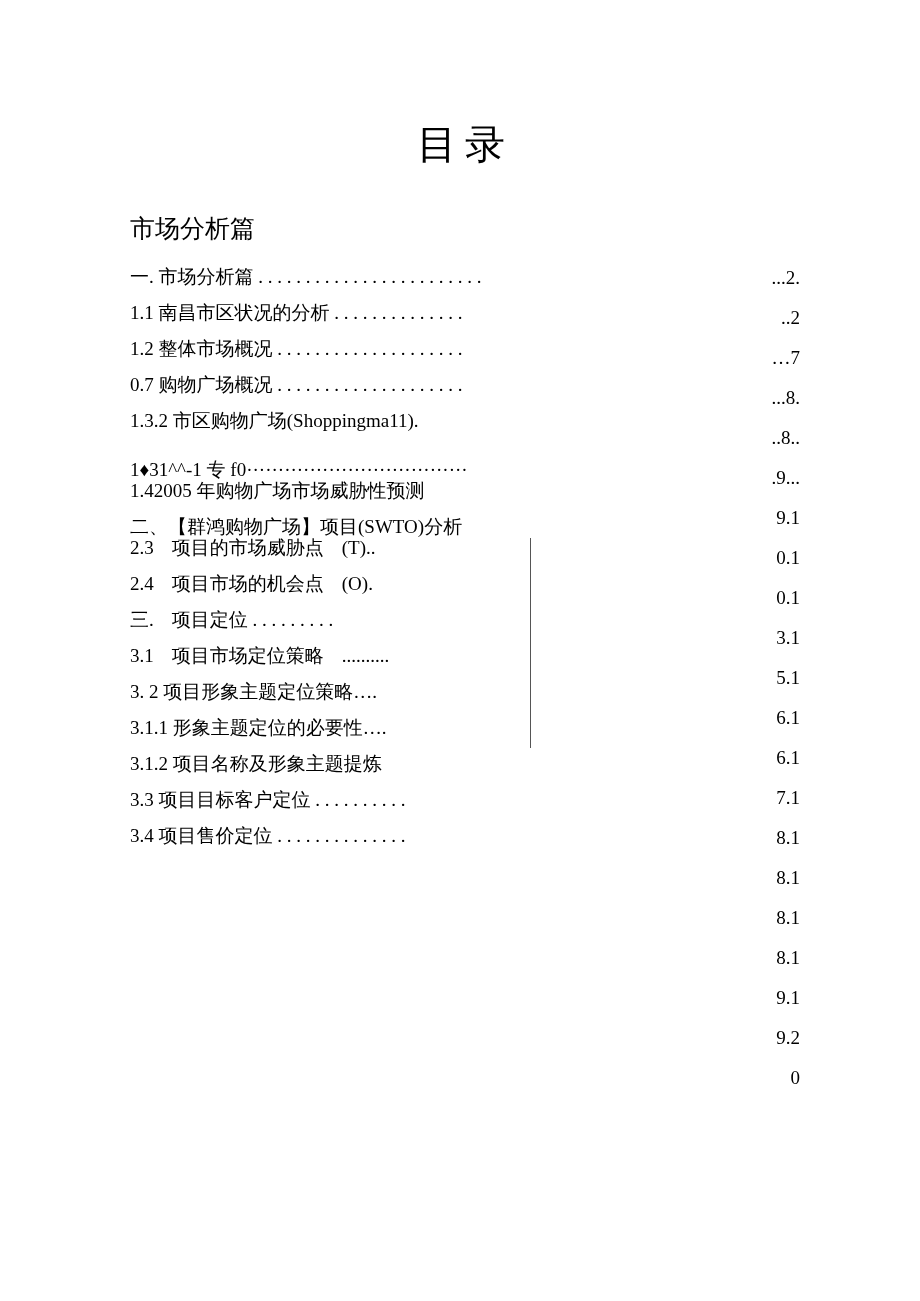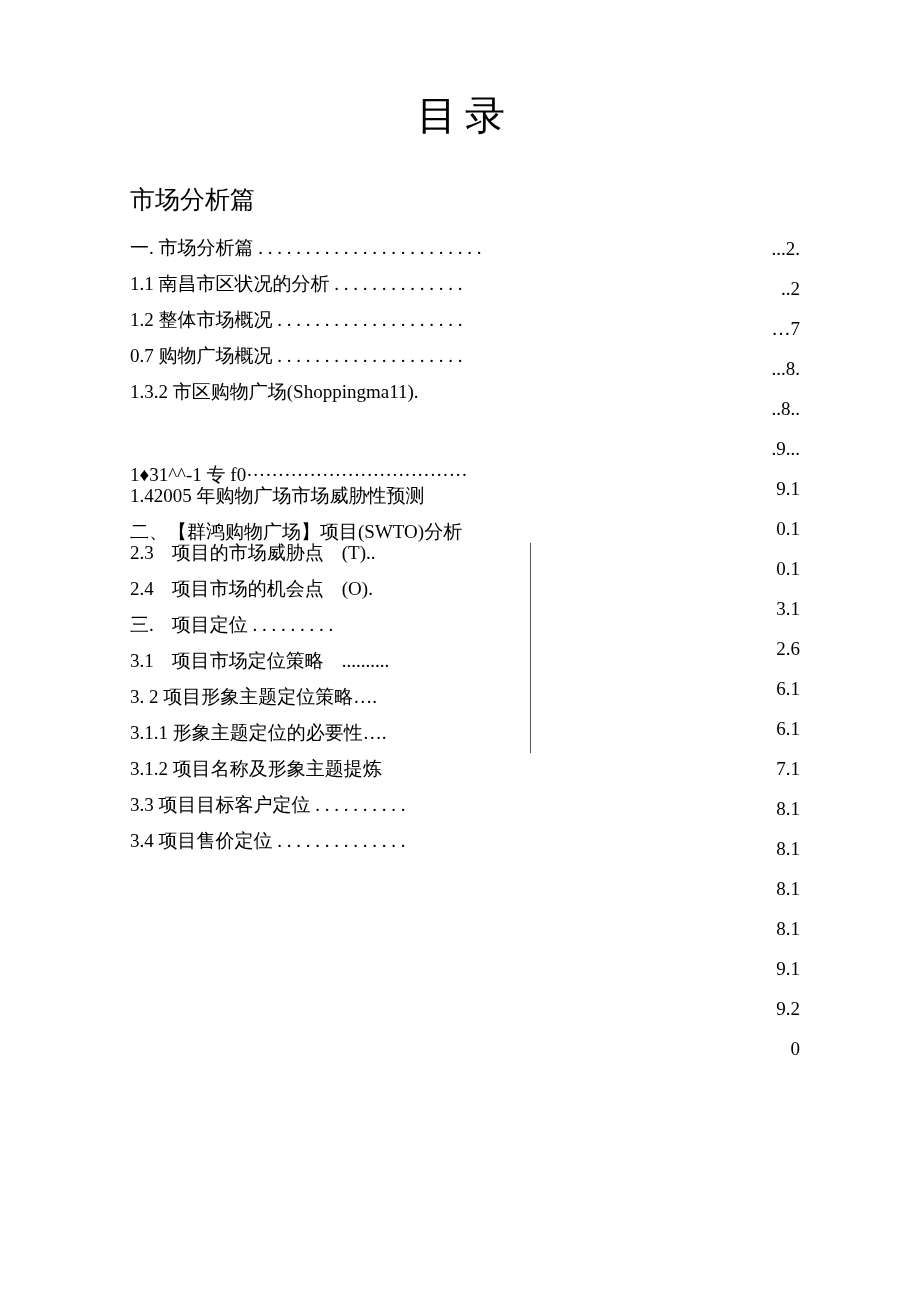--- a/index.html
+++ b/index.html
@@ -6,21 +6,21 @@
       margin: 0;
       padding: 0;
       background: #fff;
       font-family: "SimSun", "宋体", serif;
       color: #000;
       width: 920px;
       height: 1301px;
       box-sizing: border-box;
     }
     .page {
-      padding: 88px 120px 0 130px;
+      padding: 117px 120px 0 130px;
       position: relative;
     }
     .title {
       text-align: center;
       font-size: 40px;
       font-weight: normal;
       margin-bottom: 40px;
       letter-spacing: 8px;
     }
     .section-heading {
@@ -36,21 +36,21 @@
     .toc-row {
       font-size: 19px;
       line-height: 1.0;
       margin-bottom: 17px;
       white-space: nowrap;
     }
     .toc-row.tight {
       margin-bottom: 2px;
     }
     .toc-row.gap-before {
-      margin-top: 64px;
+      margin-top: 30px;
     }
     .toc-row .num {
       display: inline-block;
     }
     .toc-row .gap {
       display: inline-block;
       width: 18px;
     }
     .toc-row .suffix {
       display: inline-block;
@@ -133,21 +133,21 @@
       <div>...2.</div>
       <div>..2</div>
       <div>…7</div>
       <div>...8.</div>
       <div>..8..</div>
       <div>.9...</div>
       <div>9.1</div>
       <div>0.1</div>
       <div>0.1</div>
       <div>3.1</div>
-      <div>2.6</div>
+      <div>5.1</div>
       <div>6.1</div>
       <div>6.1</div>
       <div>7.1</div>
       <div>8.1</div>
       <div>8.1</div>
       <div>8.1</div>
       <div>8.1</div>
       <div>9.1</div>
       <div>9.2</div>
       <div>0</div>

